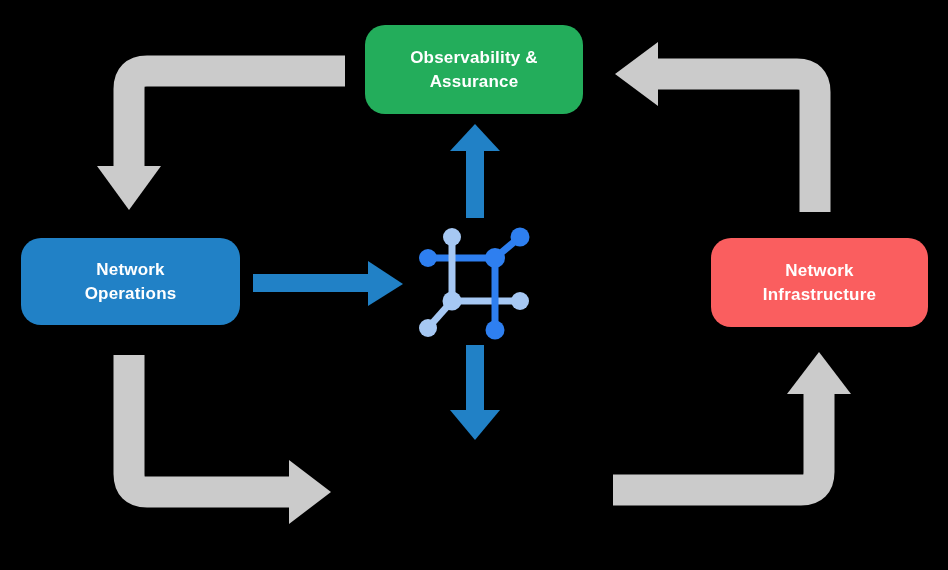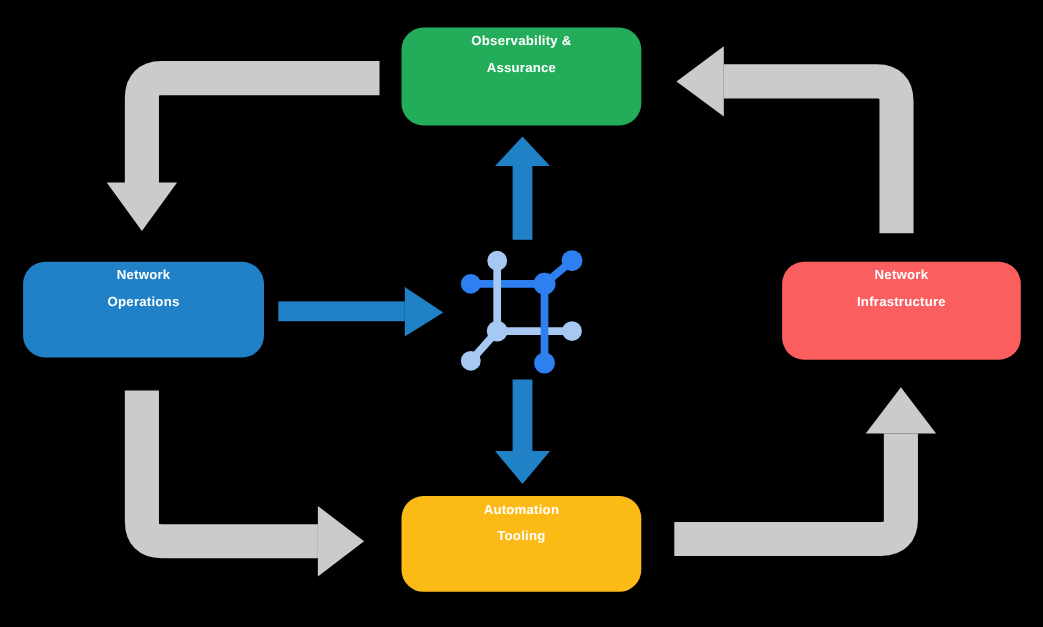--- a/index.html
+++ b/index.html
@@ -7,23 +7,23 @@
     width:948px;height:570px;
     background:#000000;
     font-family:"Liberation Sans", sans-serif;
     overflow:hidden;
   }
   .stage{position:relative;width:948px;height:570px;}
   .overlay{position:absolute;left:0;top:0;width:948px;height:570px;}
   .node{
     position:absolute;
     border-radius:20px;
-    display:flex;justify-content:center;
+    display:flex;align-items:center;justify-content:center;
     color:#ffffff;
-    font-size:12px;font-weight:600;line-height:24px;
+    font-size:17px;font-weight:600;line-height:24px;
     text-align:center;letter-spacing:.2px;
   }
   .node span{white-space:pre-line;}
   .node-observability{left:365px;top:25px;width:218px;height:89px;}
   .node-operations{left:21px;top:238px;width:219px;height:87px;}
   .node-infrastructure{left:711px;top:238px;width:217px;height:89px;}
   .node-automation{left:365px;top:451px;width:218px;height:87px;}
 </style>
 </head>
 <body>
@@ -90,18 +90,14 @@
   <div class="node node-operations" style="background-color: rgb(33, 129, 198);">
     <span>Network
 Operations</span>
   </div>
 
   <div class="node node-infrastructure" style="background-color: rgb(250, 94, 95);">
     <span>Network
 Infrastructure</span>
   </div>
 
-  <div class="node node-automation" style="background-color: rgb(252, 186, 22);">
-    <span>Automation
-Tooling</span>
-  </div>
 
 </div>
 
 </body></html>

